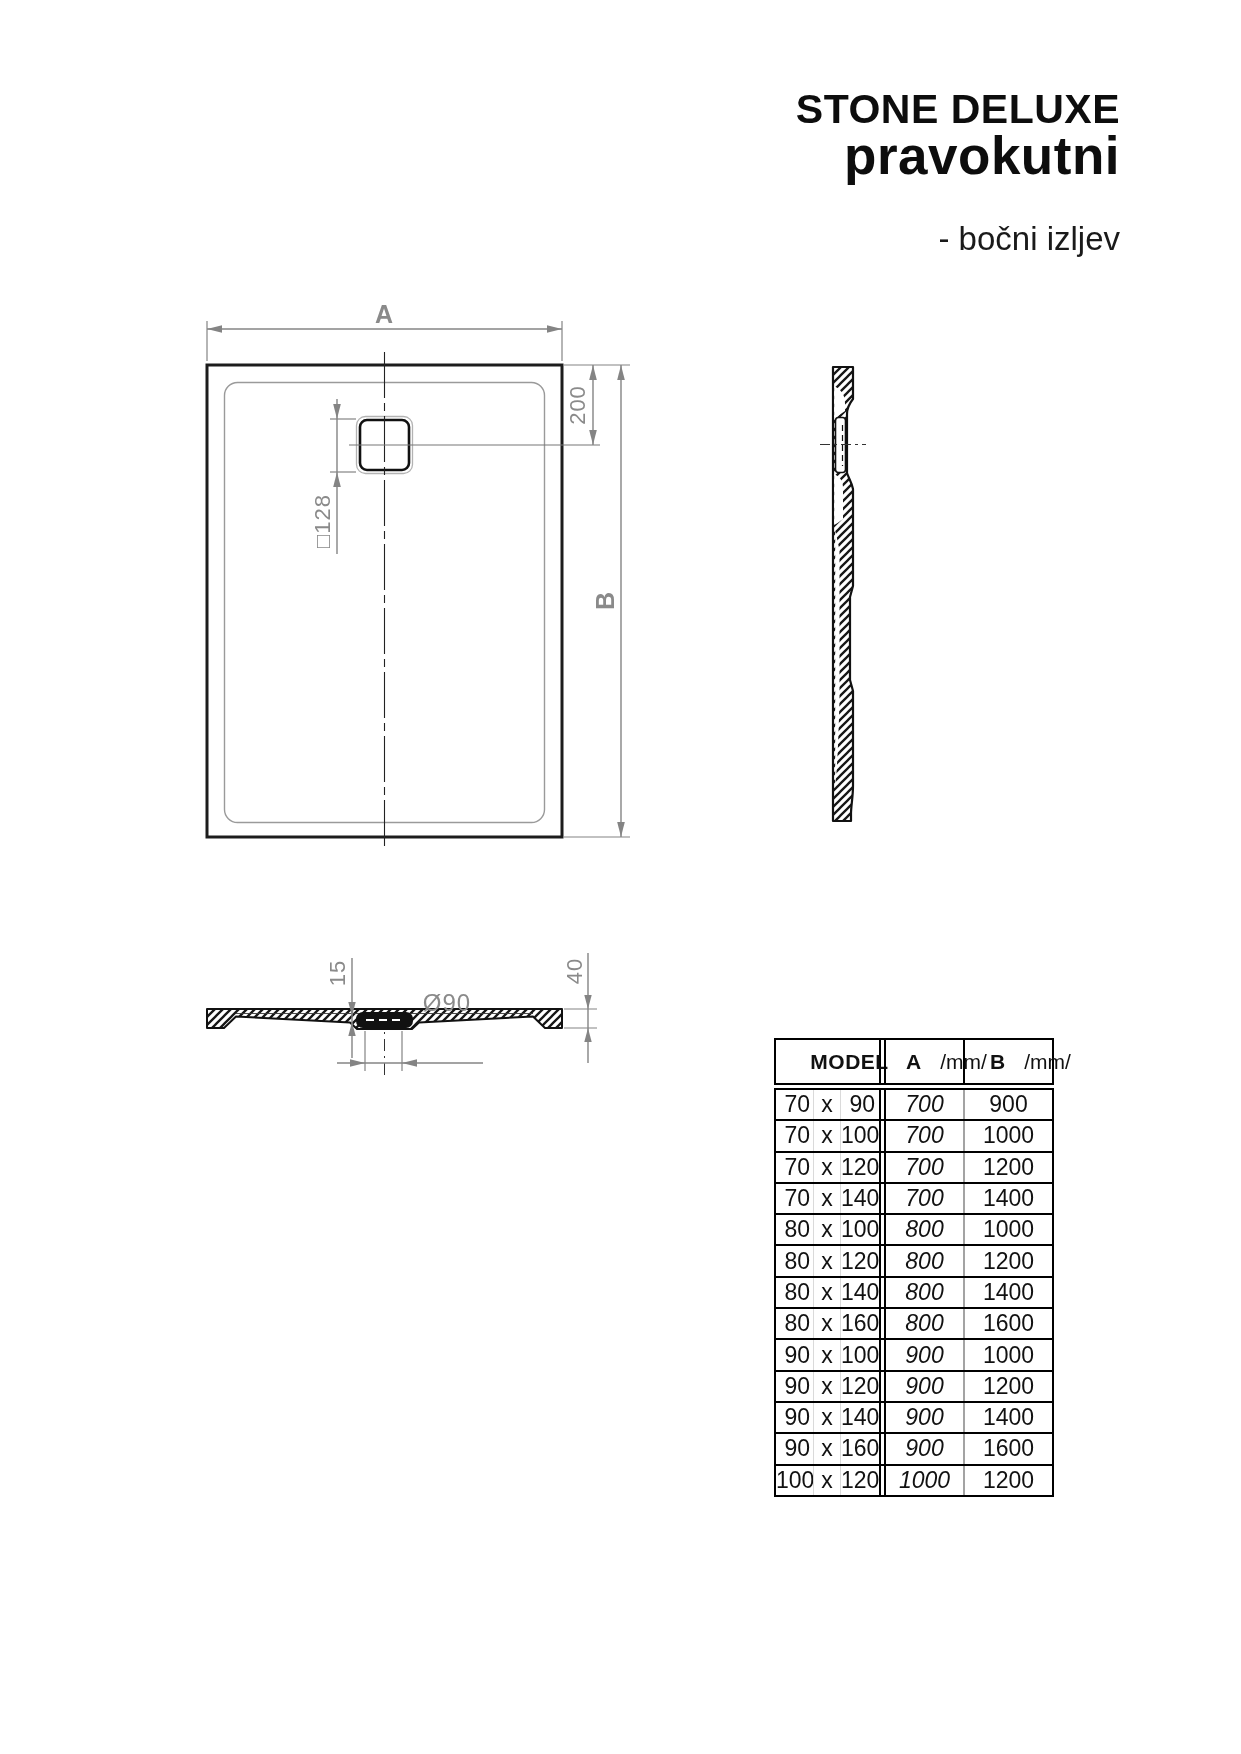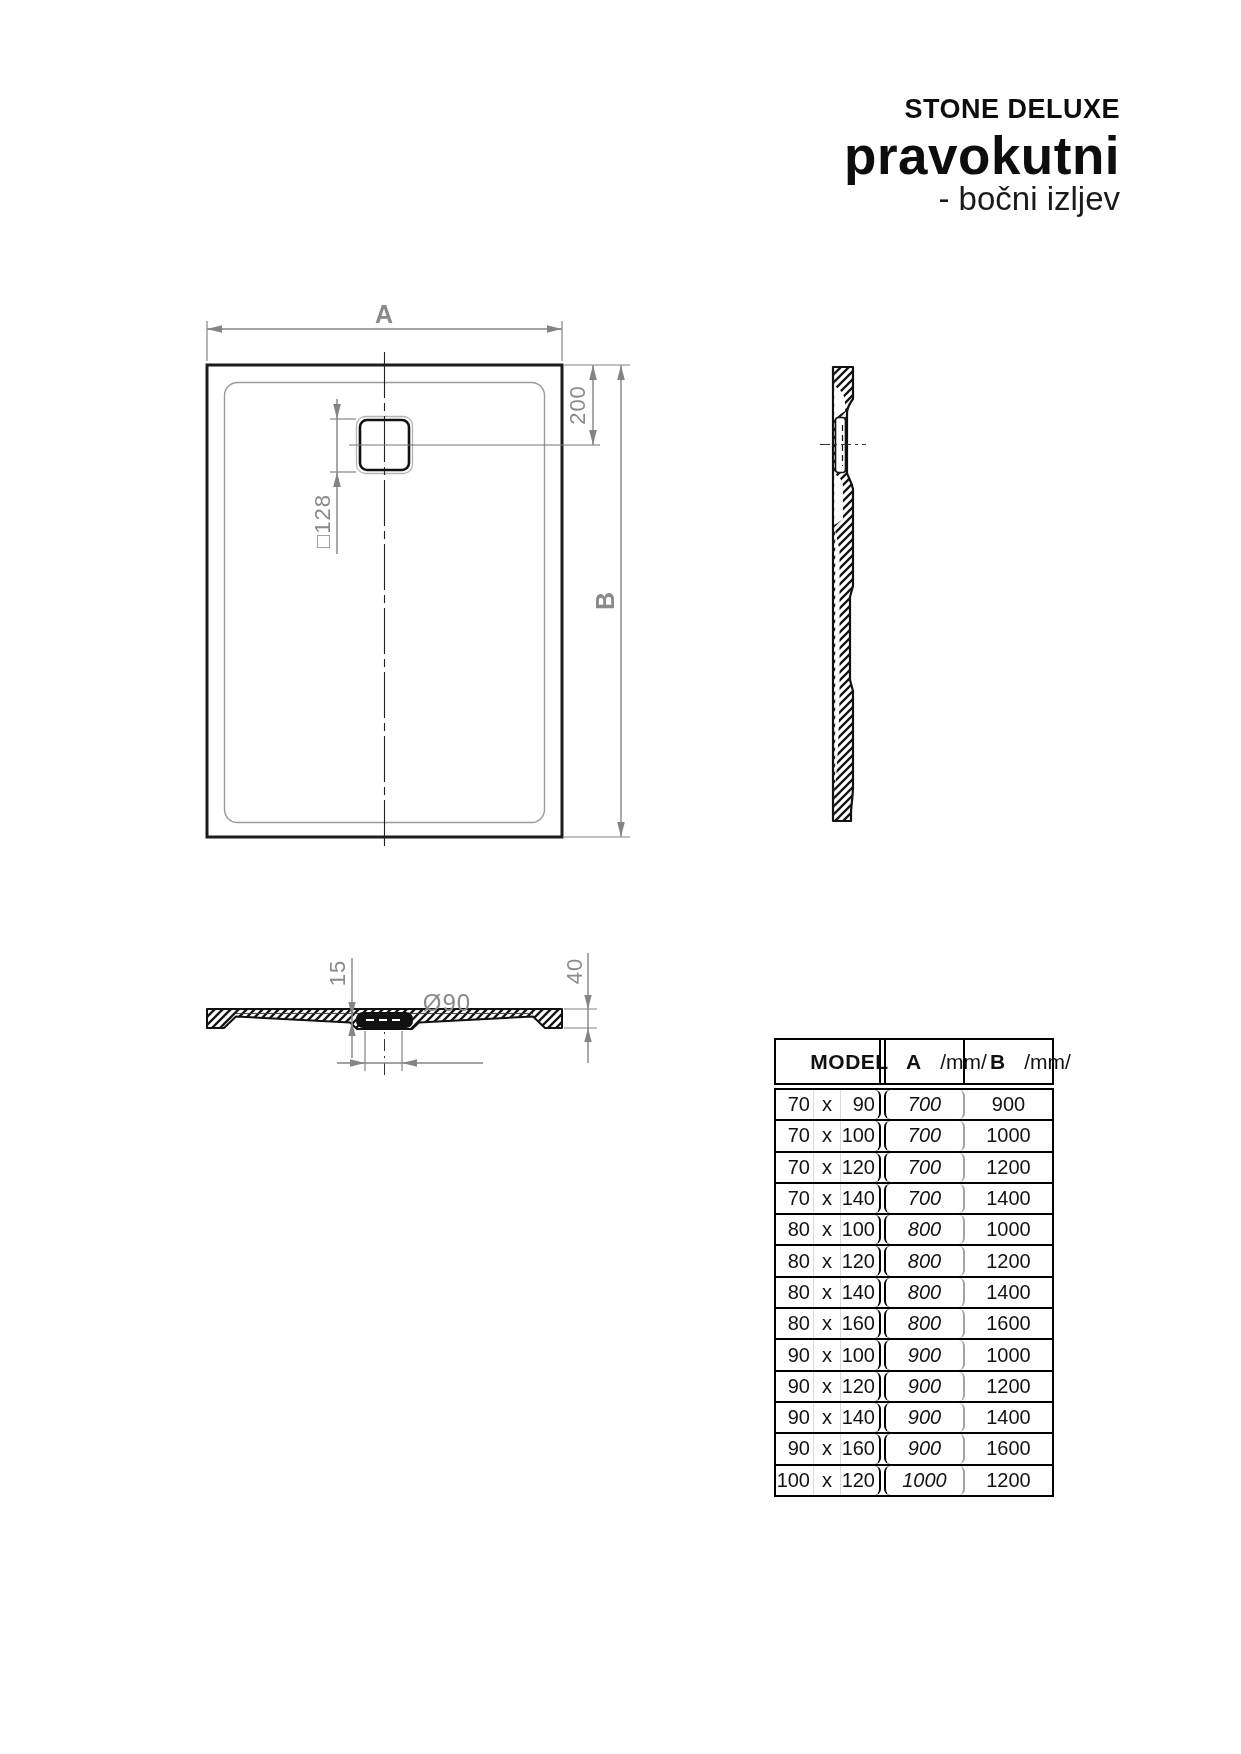--- a/index.html
+++ b/index.html
@@ -4,23 +4,23 @@
 <style>
   html,body { margin:0; padding:0; background:#ffffff; }
   .page {
     position:relative; width:1241px; height:1754px; background:#fff;
     font-family:"Liberation Sans", sans-serif; overflow:hidden;
   }
   svg.draw { position:absolute; left:0; top:0; }
 
   
   .titleblock { position:absolute; top:86px; right:121px; text-align:right; color:#0d0d0d; }
-  .title-main  { font-size:27px; font-weight:700; line-height:46px; letter-spacing:0.5px; }
+  .title-main  { font-size:41px; font-weight:700; line-height:46px; letter-spacing:0.5px; }
   .title-sub   { font-size:53px; font-weight:700; line-height:47px; letter-spacing:0.5px; }
-  .title-note  { font-size:33px; font-weight:400; line-height:40px; color:#1a1a1a; }
+  .title-note  { font-size:33px; font-weight:400; line-height:40px; color:#1a1a1a;margin-top:40px; }
 
   
   .dimlabel { position:absolute; color:#8a8a8a; white-space:nowrap; font-size:22px; letter-spacing:1px; }
   .dimlabel.ctr { transform:translate(-50%,-50%); }
   .dimlabel.rot { transform:translate(-50%,-50%) rotate(-90deg); }
   .dimlabel.big { font-size:25px; font-weight:700; letter-spacing:0; }
   .dimlabel.dia { font-size:24px; }
 
   
   .tbl { position:absolute; left:774px; top:1038px; width:280px; color:#111; }
@@ -29,21 +29,21 @@
     border:2px solid #000; height:47px; box-sizing:border-box;
   }
   .hcell { display:flex; align-items:center; justify-content:center; font-size:21px; box-sizing:border-box;padding-left:44px; }
   .hcell.model { font-weight:700; letter-spacing:0.5px; border-right:2px solid #000; }
   .hcell.colA  { border-left:2px solid #000; margin-left:3px; border-right:2px solid #000; }
   .hcell .hletter { font-weight:700; }
   .hcell .hunit { font-weight:400; margin-left:19px; }
   .tbody { border:2px solid #000; margin-top:3px; box-sizing:border-box; }
   .brow { display:grid; grid-template-columns:105px 84px 87px; height:29.3px; border-bottom:2px solid #000; }
   .brow:last-child { border-bottom:none; }
-  .bcell { display:flex; align-items:center; justify-content:center; font-size:20px; box-sizing:border-box;border-radius:6px; }
+  .bcell { display:flex; align-items:center; justify-content:center; font-size:23px; box-sizing:border-box; }
   .bcell.model { border-right:2px solid #000; display:grid; grid-template-columns:37px 28px 38px; align-items:center; justify-content:start; padding:0; }
   .bcell.model .m1 { text-align:right; padding-right:3px; }
   .bcell.model .mx { text-align:center; border-left:1px solid #dadada; border-right:1px solid #dadada; height:100%; display:flex; align-items:center; justify-content:center; }
   .bcell.model .m2 { text-align:right; padding-right:4px; }
   .bcell.colA { border-left:2px solid #000; margin-left:3px; border-right:2px solid #a3a3a3;font-style:italic; }
 </style>
 </head>
 <body>
 
 <div class="page">

